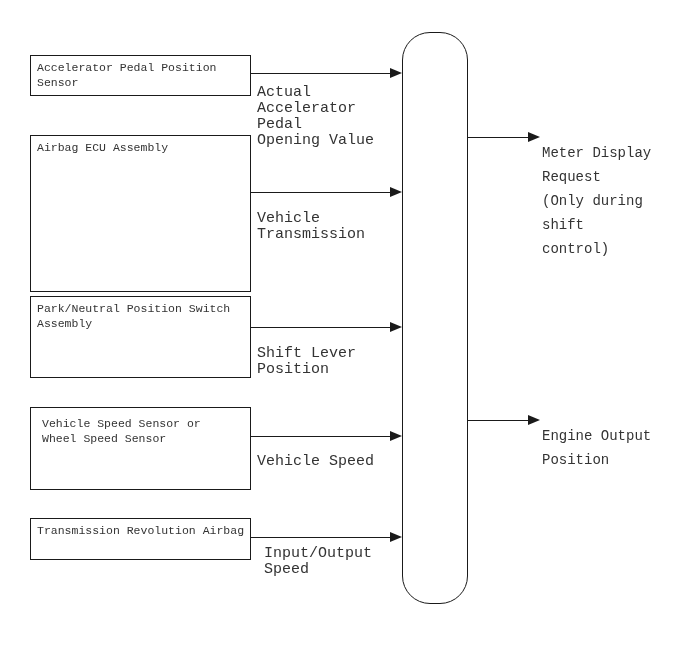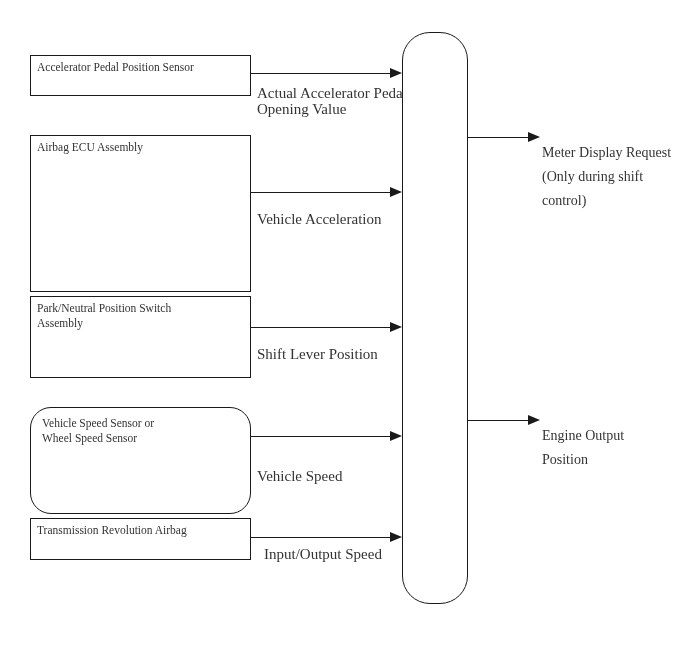--- a/index.html
+++ b/index.html
@@ -5,21 +5,21 @@
   html, body {
     margin: 0;
     padding: 0;
     background: #ffffff;
   }
   #canvas {
     position: relative;
     width: 688px;
     height: 658px;
     background: #ffffff;
-    font-family: Liberation Serif, serif;
+    font-family: Liberation Mono, monospace;
     color: #333333;
     overflow: hidden;
   }
 
   
   .src-box {
     position: absolute;
     box-sizing: border-box;
     border: 1.6px solid #1a1a1a;
     background: #ffffff;
@@ -100,37 +100,37 @@
   <div class="conn-line" style="left:251px; top:73px; width:139px;"></div>
   <div class="arrow-head" style="left:390px; top:68px;"></div>
   <div class="sig-label" style="left:257px; top:85px; width:150px;">Actual Accelerator Pedal
 Opening Value</div>
 
   <div class="src-box" style="left:30px; top:135px; width:221px; height:157px;">
     <div class="src-label">Airbag ECU Assembly</div>
   </div>
   <div class="conn-line" style="left:251px; top:192px; width:139px;"></div>
   <div class="arrow-head" style="left:390px; top:187px;"></div>
-  <div class="sig-label" style="left:257px; top:211px; width:160px;">Vehicle Acceleration</div>
+  <div class="sig-label" style="left:257px; top:211px; width:160px;">Vehicle Transmission</div>
 
   <div class="src-box" style="left:30px; top:296px; width:221px; height:82px;padding-left:27px;">
     <div class="src-label">Park/Neutral Position Switch
 Assembly</div>
   </div>
   <div class="conn-line" style="left:251px; top:327px; width:139px;"></div>
   <div class="arrow-head" style="left:390px; top:322px;"></div>
   <div class="sig-label" style="left:257px; top:346px; width:160px;">Shift Lever Position</div>
 
-  <div class="src-box indented" style="left:30px; top:407px; width:221px; height:107px;border-radius:21px;">
+  <div class="src-box indented" style="left:30px; top:407px; width:221px; height:83px;">
     <div class="src-label">Vehicle Speed Sensor or
 Wheel Speed Sensor</div>
   </div>
   <div class="conn-line" style="left:251px; top:436px; width:139px;"></div>
   <div class="arrow-head" style="left:390px; top:431px;"></div>
-  <div class="sig-label" style="left:257px; top:468px; width:160px;">Vehicle Speed</div>
+  <div class="sig-label" style="left:257px; top:454px; width:160px;">Vehicle Speed</div>
 
   <div class="src-box" style="left:30px; top:518px; width:221px; height:42px;">
     <div class="src-label">Transmission Revolution Airbag</div>
   </div>
   <div class="conn-line" style="left:251px; top:537px; width:139px;"></div>
   <div class="arrow-head" style="left:390px; top:532px;"></div>
   <div class="sig-label" style="left:264px; top:546px; width:160px;">Input/Output Speed</div>
 
   <div id="ecm-block" style="left:402px; top:32px; width:66px; height:572px;"></div>
   <div id="ecm-caption" style="left:402px; top:610px; width:66px;">ECM</div>

